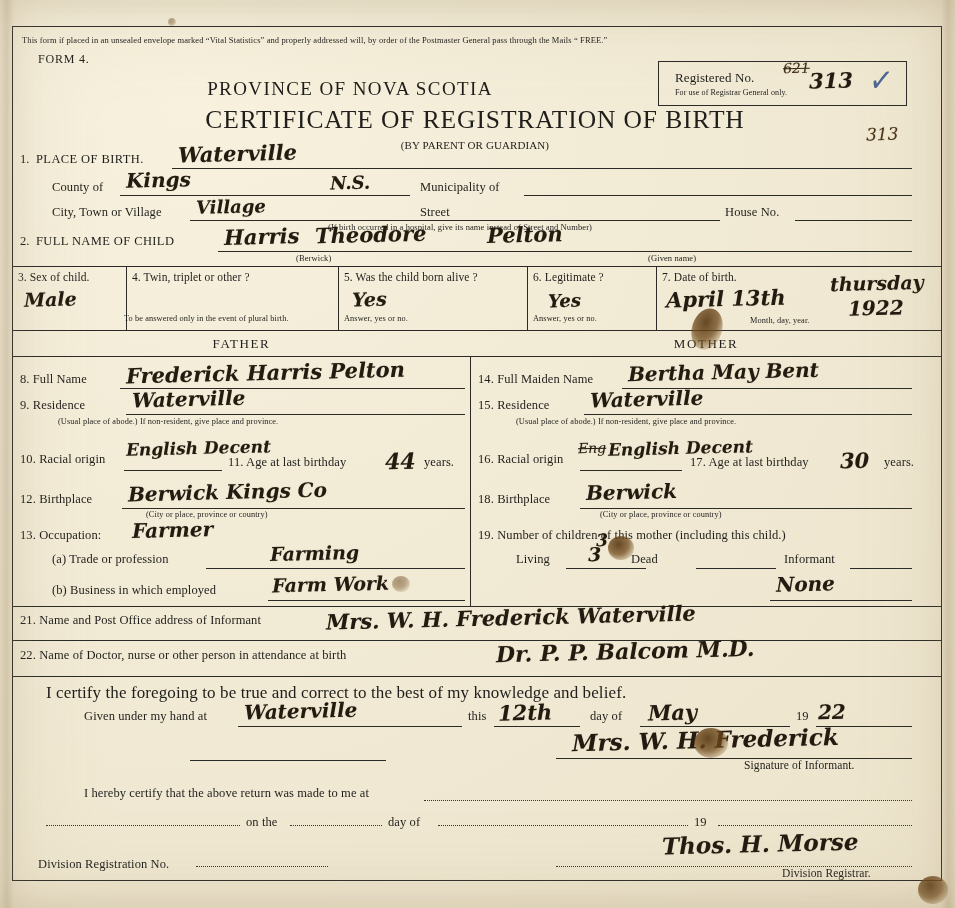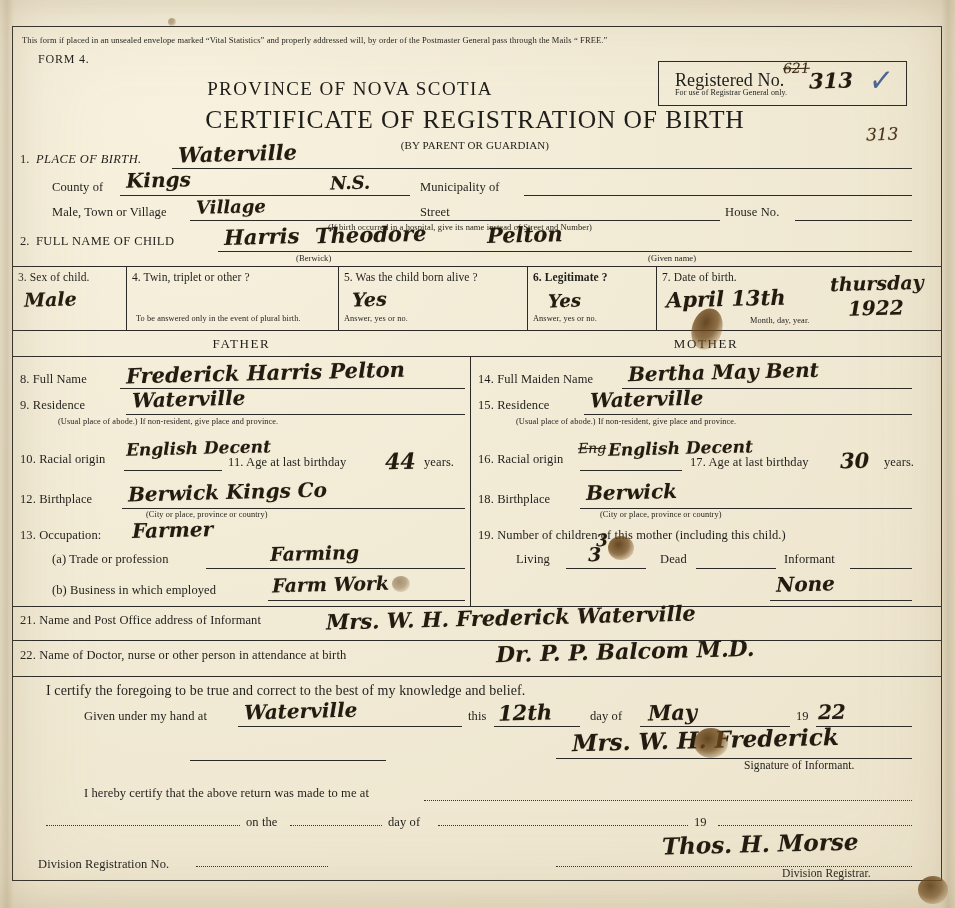--- a/index.html
+++ b/index.html
@@ -117,45 +117,45 @@
 
   <div class="fold" style="left:0;top:0;width:14px;height:908px;"></div>
   <div class="fold" style="left:941px;top:0;width:14px;height:908px;"></div>
 
   <div class="frame"></div>
 
   <div class="abs print tiny" style="left:22px;top:35px;width:880px;">This form if placed in an unsealed envelope marked “Vital Statistics” and properly addressed will, by order of the Postmaster General pass through the Mails “ FREE.”</div>
   <div class="abs print sm" style="left:38px;top:52px;font-size:12px;letter-spacing:0.8px;">FORM 4.</div>
 
   <div class="box-reg" style="left:658px;top:61px;width:249px;height:45px;">
-    <div class="abs print sm" style="left:16px;top:8px;font-size:18px;">Registered No.</div>
+    <div class="abs print sm" style="left:16px;top:8px;font-size:13px;">Registered No.</div>
     <div class="abs print tiny" style="left:16px;top:26px;font-size:8px;">For use of Registrar General only.</div>
     <div class="abs hand" style="left:124px;top:-2px;font-size:14px;color:#3b2b16;text-decoration:line-through;">621</div>
     <div class="abs hand b" style="left:150px;top:6px;font-size:21px;">313</div>
     <div class="checkmark" style="left:208px;top:-2px;font-size:34px;">✓</div>
   </div>
   <div class="abs hand" style="left:866px;top:124px;font-size:17px;color:#4a3519;">313</div>
 
   <div class="abs print title1 ctr" style="left:60px;top:78px;width:580px;">PROVINCE OF NOVA SCOTIA</div>
   <div class="abs print sm ctr" style="left:30px;top:139px;width:890px;font-size:11px;">(BY PARENT OR GUARDIAN)</div>
   <div class="abs print title2 ctr" style="left:30px;top:105px;width:890px;">CERTIFICATE OF REGISTRATION OF BIRTH</div>
 
   <div class="abs print md" style="left:20px;top:152px;font-size:12.5px;">1.</div>
-  <div class="abs print md" style="left:36px;top:152px;font-size:12.5px;letter-spacing:0.4px;font-style:italic;">PLACE OF BIRTH.</div>
+  <div class="abs print md" style="left:36px;top:152px;font-size:12.5px;letter-spacing:0.4px;">PLACE OF BIRTH.</div>
   <div class="line" style="left:172px;top:168px;width:740px;"></div>
   <div class="abs hand b" style="left:178px;top:141px;font-size:21px;">Waterville</div>
 
   <div class="abs print md" style="left:52px;top:180px;">County of</div>
   <div class="line" style="left:120px;top:195px;width:290px;"></div>
   <div class="abs hand b" style="left:126px;top:168px;font-size:20px;">Kings</div>
   <div class="abs hand b" style="left:330px;top:172px;font-size:18px;">N.S.</div>
   <div class="abs print md" style="left:420px;top:180px;">Municipality of</div>
   <div class="line" style="left:524px;top:195px;width:388px;"></div>
 
-  <div class="abs print md" style="left:52px;top:205px;">Male, Town or Village</div>
+  <div class="abs print md" style="left:52px;top:205px;">City, Town or Village</div>
   <div class="line" style="left:190px;top:220px;width:530px;"></div>
   <div class="abs hand b" style="left:196px;top:196px;font-size:18px;">Village</div>
   <div class="abs print md" style="left:420px;top:205px;">Street</div>
   <div class="abs print md" style="left:725px;top:205px;">House No.</div>
   <div class="line" style="left:795px;top:220px;width:117px;"></div>
   <div class="abs print tiny ctr" style="left:230px;top:222px;width:460px;font-size:8.5px;">(If birth occurred in a hospital, give its name instead of Street and Number)</div>
 
   <div class="abs print md" style="left:20px;top:234px;">2.</div>
   <div class="abs print md" style="left:36px;top:234px;letter-spacing:0.4px;">FULL NAME OF CHILD</div>
   <div class="line" style="left:218px;top:251px;width:694px;"></div>
@@ -169,27 +169,27 @@
   <div class="line" style="left:13px;top:330px;width:929px;"></div>
   <div class="vline" style="left:126px;top:266px;height:64px;"></div>
   <div class="vline" style="left:338px;top:266px;height:64px;"></div>
   <div class="vline" style="left:527px;top:266px;height:64px;"></div>
   <div class="vline" style="left:656px;top:266px;height:64px;"></div>
 
   <div class="abs print sm" style="left:18px;top:271px;font-size:11.5px;"><span>3.</span> <span>Sex of child.</span></div>
   <div class="abs hand b" style="left:24px;top:288px;font-size:19px;">Male</div>
 
   <div class="abs print sm" style="left:132px;top:271px;font-size:11.5px;"><span>4.</span> <span>Twin, triplet or other ?</span></div>
-  <div class="abs print tiny" style="left:136px;top:314px;font-size:8.3px;">To be answered only in the event of plural birth.</div>
+  <div class="abs print tiny" style="left:124px;top:314px;font-size:8.3px;">To be answered only in the event of plural birth.</div>
 
   <div class="abs print sm" style="left:344px;top:271px;font-size:11.5px;"><span>5.</span> <span>Was the child born alive ?</span></div>
   <div class="abs hand b" style="left:352px;top:288px;font-size:19px;">Yes</div>
   <div class="abs print tiny" style="left:344px;top:314px;font-size:8.3px;">Answer, yes or no.</div>
 
-  <div class="abs print sm" style="left:533px;top:271px;font-size:11.5px;font-weight:bold;"><span>6.</span> <span>Legitimate ?</span></div>
+  <div class="abs print sm" style="left:533px;top:271px;font-size:11.5px;"><span>6.</span> <span>Legitimate ?</span></div>
   <div class="abs hand b" style="left:548px;top:290px;font-size:18px;">Yes</div>
   <div class="abs print tiny" style="left:533px;top:314px;font-size:8.3px;">Answer, yes or no.</div>
 
   <div class="abs print sm" style="left:662px;top:271px;font-size:11.5px;"><span>7.</span> <span>Date of birth.</span></div>
   <div class="abs hand b" style="left:666px;top:286px;font-size:21px;">April 13th</div>
   <div class="abs hand b" style="left:830px;top:272px;font-size:19px;">thursday</div>
   <div class="abs hand b" style="left:848px;top:296px;font-size:20px;">1922</div>
   <div class="abs print tiny" style="left:750px;top:316px;font-size:8.3px;text-align:right;">Month, day, year.</div>
 
   <div class="abs print sectionhdr ctr" style="left:13px;top:336px;width:457px;">FATHER</div>
@@ -249,39 +249,39 @@
   <div class="abs print md" style="left:478px;top:492px;"><span>18.</span> <span>Birthplace</span></div>
   <div class="line" style="left:580px;top:508px;width:332px;"></div>
   <div class="abs hand b" style="left:586px;top:480px;font-size:20px;">Berwick</div>
   <div class="abs print tiny" style="left:600px;top:510px;font-size:8.3px;">(City or place, province or country)</div>
 
   <div class="abs print md" style="left:478px;top:528px;"><span>19.</span> <span>Number of children of this mother (including this child.)</span></div>
   <div class="abs hand b" style="left:596px;top:530px;font-size:17px;">3</div>
   <div class="abs print md" style="left:516px;top:552px;">Living</div>
   <div class="line" style="left:566px;top:568px;width:80px;"></div>
   <div class="abs hand b" style="left:588px;top:543px;font-size:19px;">3</div>
-  <div class="abs print md" style="left:660px;top:552px;">Dead</div>
+  <div class="abs print md" style="left:631px;top:552px;">Dead</div>
   <div class="line" style="left:696px;top:568px;width:80px;"></div>
   <div class="abs print md" style="left:784px;top:552px;">Informant</div>
   <div class="line" style="left:850px;top:568px;width:62px;"></div>
 
   <div class="line" style="left:770px;top:600px;width:142px;"></div>
   <div class="abs hand b" style="left:776px;top:572px;font-size:20px;">None</div>
 
   <div class="line" style="left:13px;top:606px;width:929px;"></div>
 
   <div class="abs print md" style="left:20px;top:613px;"><span>21.</span> <span>Name and Post Office address of Informant</span></div>
   <div class="line" style="left:13px;top:640px;width:929px;"></div>
   <div class="abs hand b" style="left:326px;top:605px;font-size:21px;">Mrs. W. H. Frederick   Waterville</div>
 
   <div class="abs print md" style="left:20px;top:648px;"><span>22.</span> <span>Name of Doctor, nurse or other person in attendance at birth</span></div>
   <div class="line" style="left:13px;top:676px;width:929px;"></div>
   <div class="abs hand b" style="left:496px;top:638px;font-size:22px;">Dr. P. P. Balcom  M.D.</div>
 
-  <div class="abs print md" style="left:46px;top:683px;font-size:14px;">I certify the foregoing to be true and correct to the best of my knowledge and belief.</div>
+  <div class="abs print md" style="left:46px;top:683px;font-size:17px;">I certify the foregoing to be true and correct to the best of my knowledge and belief.</div>
   <div class="abs print md" style="left:84px;top:709px;">Given under my hand at</div>
   <div class="line" style="left:238px;top:726px;width:224px;"></div>
   <div class="abs hand b" style="left:244px;top:699px;font-size:20px;">Waterville</div>
   <div class="abs print md" style="left:468px;top:709px;">this</div>
   <div class="line" style="left:494px;top:726px;width:86px;"></div>
   <div class="abs hand b" style="left:498px;top:700px;font-size:21px;">12th</div>
   <div class="abs print md" style="left:590px;top:709px;">day of</div>
   <div class="line" style="left:640px;top:726px;width:150px;"></div>
   <div class="abs hand b" style="left:648px;top:700px;font-size:21px;">May</div>
   <div class="abs print md" style="left:796px;top:709px;">19</div>

